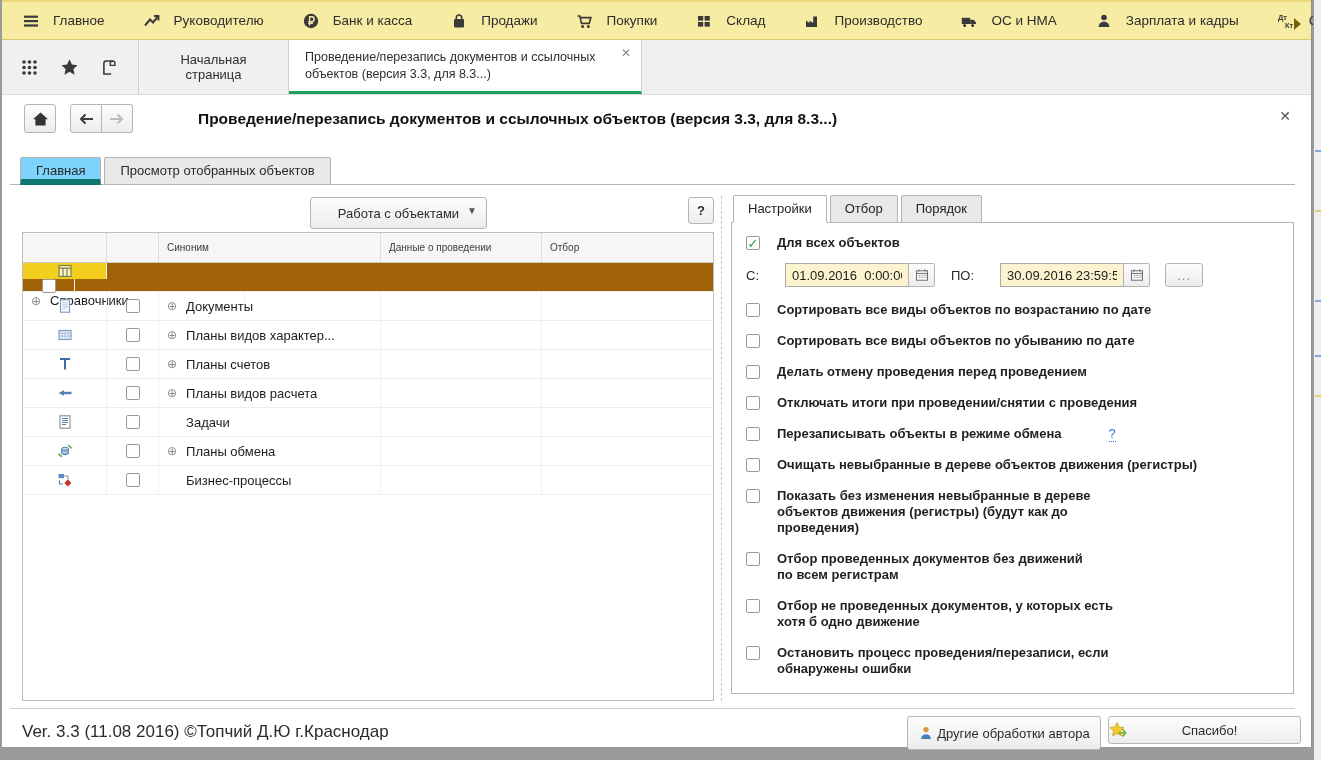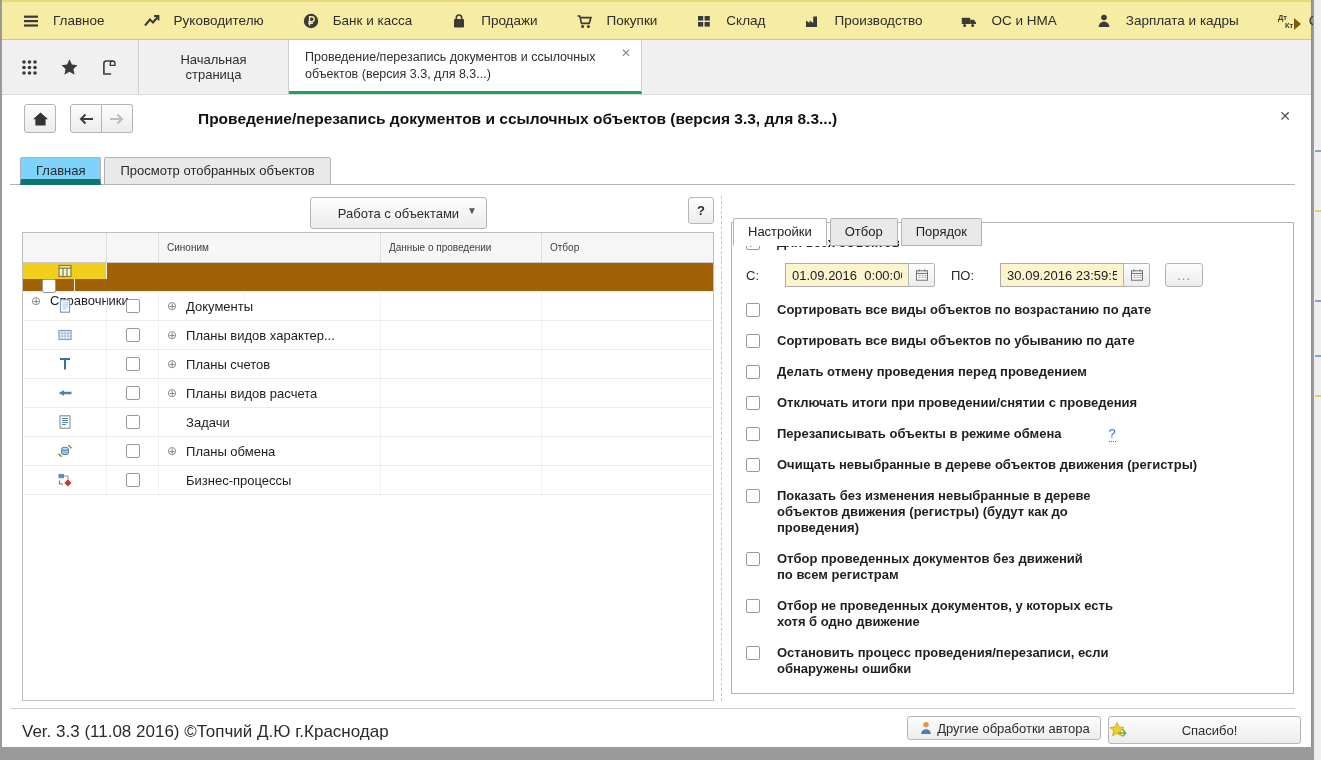--- a/index.html
+++ b/index.html
@@ -110,21 +110,21 @@
     display: inline-flex; align-items: center; justify-content: center; cursor: pointer;
   }
   .cb.checked::before { content: "✓"; color: #18a23a; font-weight: bold; font-size: 13px; }
   .splitter { position: absolute; left: 719px; top: 196px; height: 505px; border-left: 1px dashed #c5c5c5; }
   
   .right { position: absolute; left: 729px; top: 195px; width: 563px; height: 506px; }
   .rtabs { position: absolute; left: 2px; top: 0; display: flex; z-index: 2; }
   .rtab {
     height: 28px; line-height: 26px; padding: 0 14px;
     border: 1px solid #b3b3b3; background: #e9e9e9;
-    font-size: 13px; margin-right: 3px; border-radius: 2px 2px 0 0; cursor: pointer; margin-top: 23px;
+    font-size: 13px; margin-right: 3px; border-radius: 2px 2px 0 0; cursor: pointer;
   }
   .rtab.active { background: #fff; border-bottom: 1px solid #fff; }
   .groupbox {
     position: absolute; left: 0; top: 27px; right: 0; bottom: 7px;
     border: 1px solid #b3b3b3; padding: 12px 12px 0 14px; overflow: hidden; background:#fff;
   }
   .allrow { display: flex; align-items: center; gap: 17px; font-size: 13px; margin-bottom: 12px; }
   .daterow { display: flex; align-items: center; margin-bottom: 15px; font-size: 13px; }
   .dlabel { margin-right: 7px; color: #2a2a2a; }
   .dateinput {
@@ -135,21 +135,21 @@
   .calbtn { width: 27px; height: 24px; margin-left: -1px; border-radius: 0 2px 2px 0; }
   .gap { width: 16px; }
   .dotsbtn { width: 38px; height: 24px; margin-left: 15px; color: #8d8d8d; letter-spacing: 1px; }
   .optrow { display: flex; align-items: flex-start; gap: 17px; margin-bottom: 15px; font-size: 13px; }
   .optrow .cb { flex: 0 0 auto; margin-top: 1px; }
   .optlabel { white-space: pre-line; line-height: 16px; color: #1f1f1f; font-weight: bold; }
   .helpq { color: #2f6fd4; border-bottom: 1px dotted #2f6fd4; margin-left: 30px; cursor: pointer; font-size: 13px; }
   
   .fline { position: absolute; top: 708px; left: 8px; right: 16px; border-top: 1px solid #cfcfcf; }
   .version { position: absolute; left: 20px; top: 722px; font-size: 17px; color: #2b2b2b; }
-  .btn-authors { position: absolute; left: 905px; top: 716px; width: 194px; height: 24px; gap: 3px; }
+  .btn-authors { position: absolute; left: 905px; top: 716px; width: 194px; height: 34px; gap: 3px; }
   .btn-thanks { position: absolute; left: 1106px; top: 716px; width: 193px; height: 28px; gap: 10px; }
   .btn-thanks .lbl { flex: 1; text-align: center; margin-right: 20px; }
   
   .sliver { position: absolute; right: 0; top: 0; width: 8px; height: 760px; background: #efefef; border-left: 1px solid #9a9a9a; }
   .sliver i { position: absolute; left: 1px; width: 6px; height: 2px; display: block; }
 </style>
 </head>
 <body>
 
 <div class="app">

